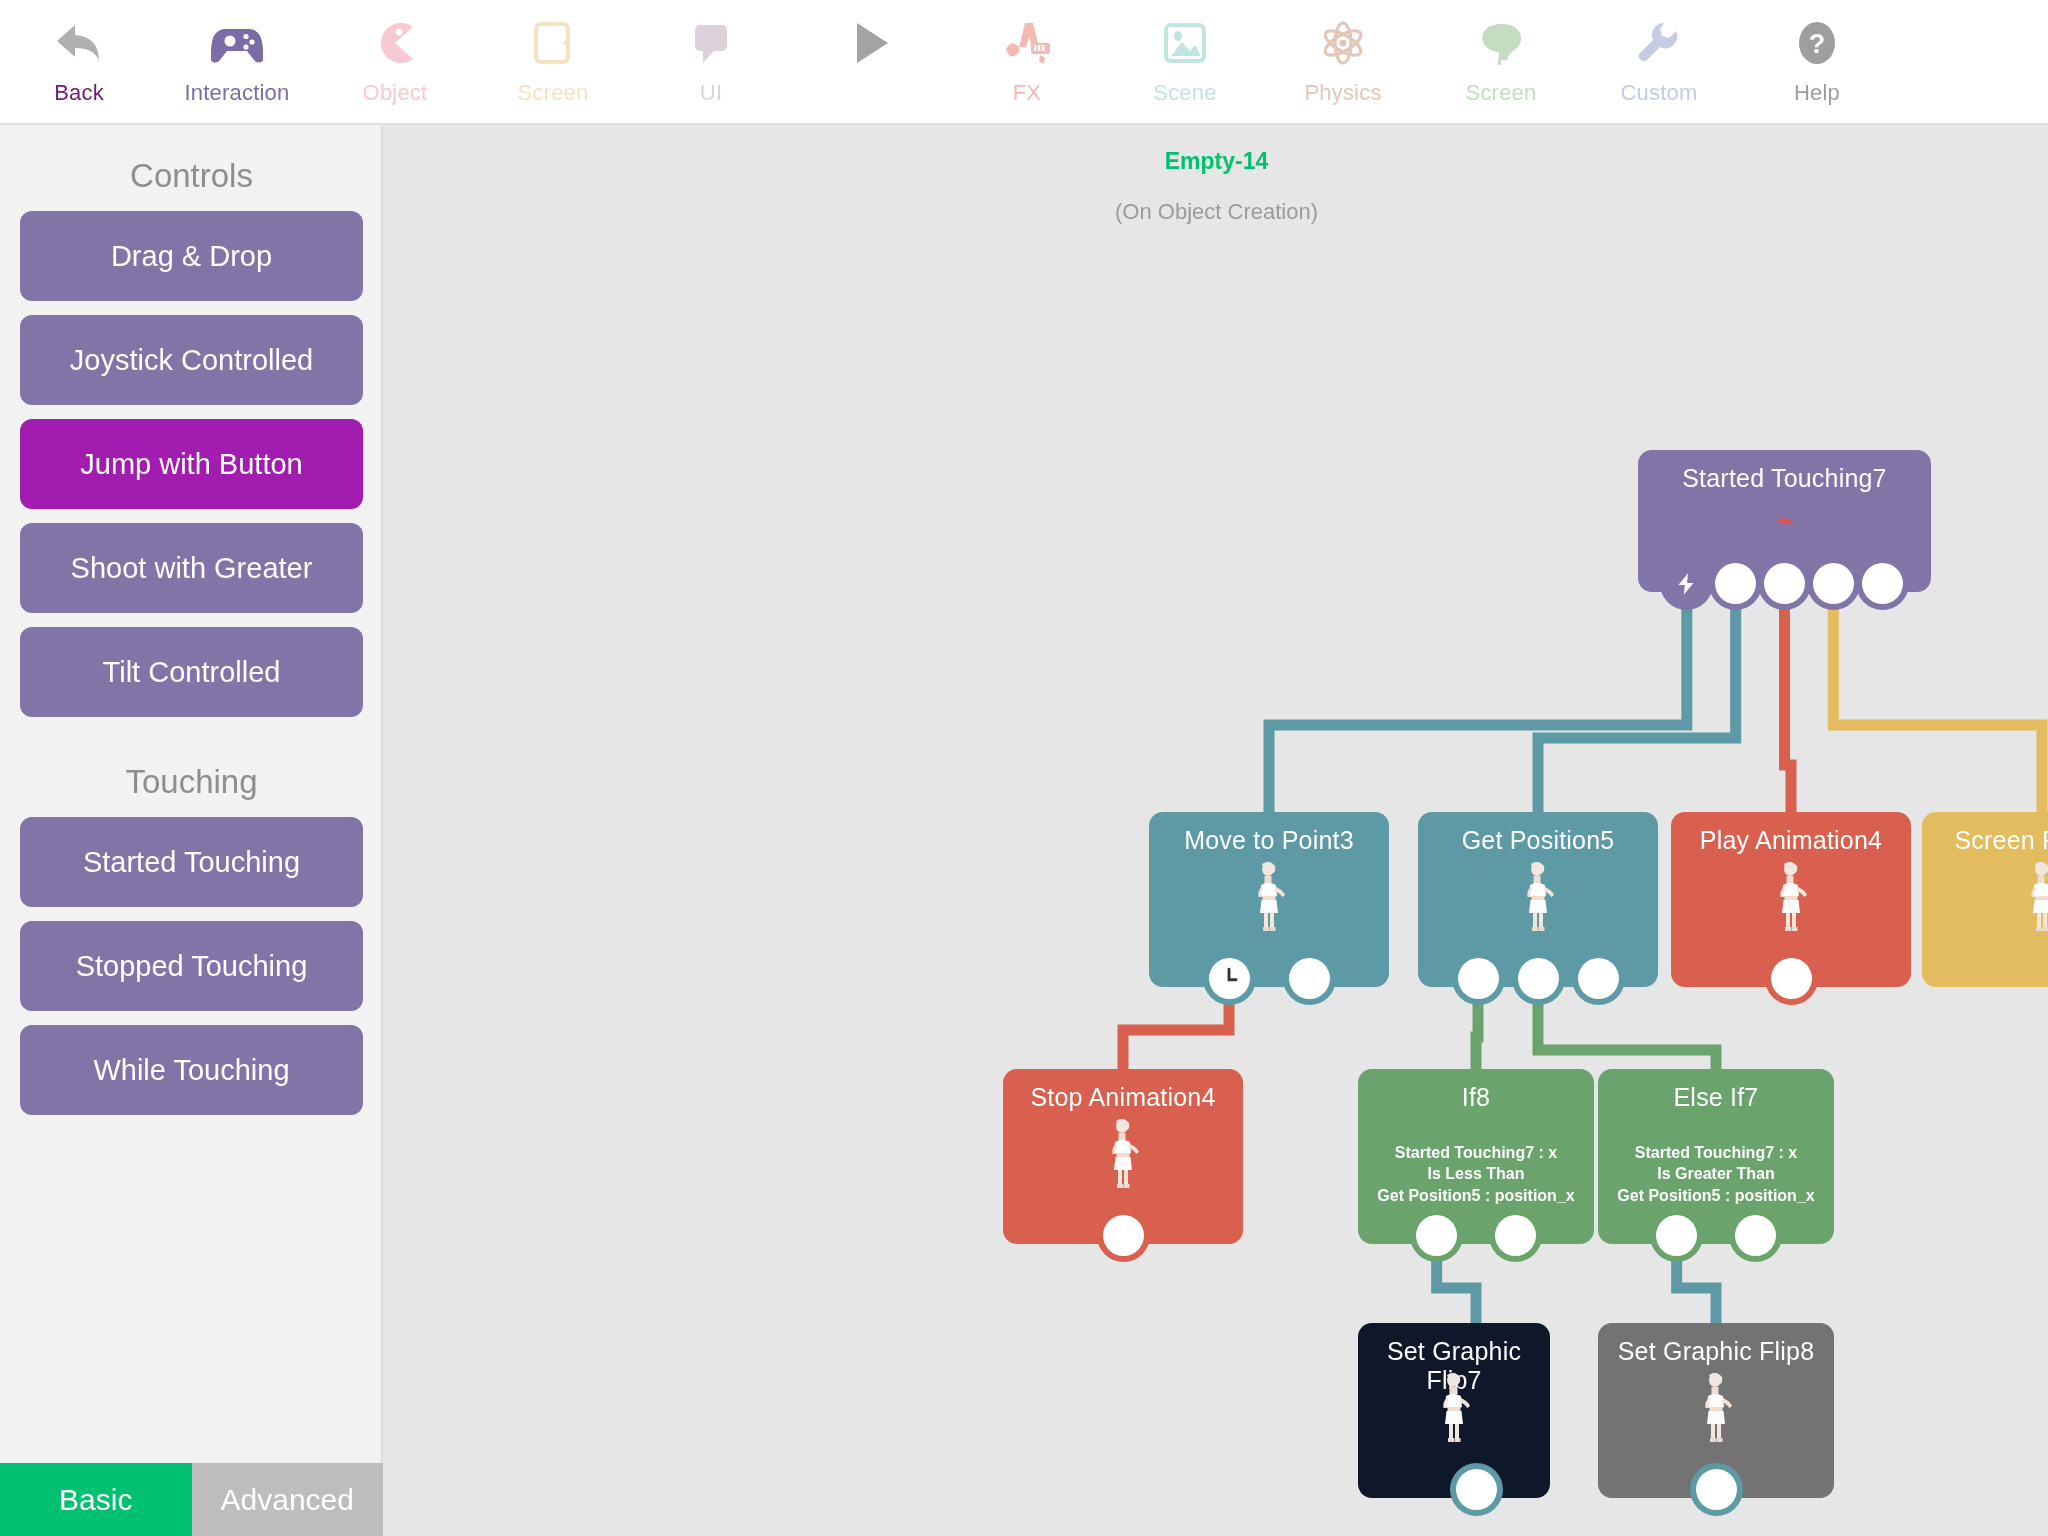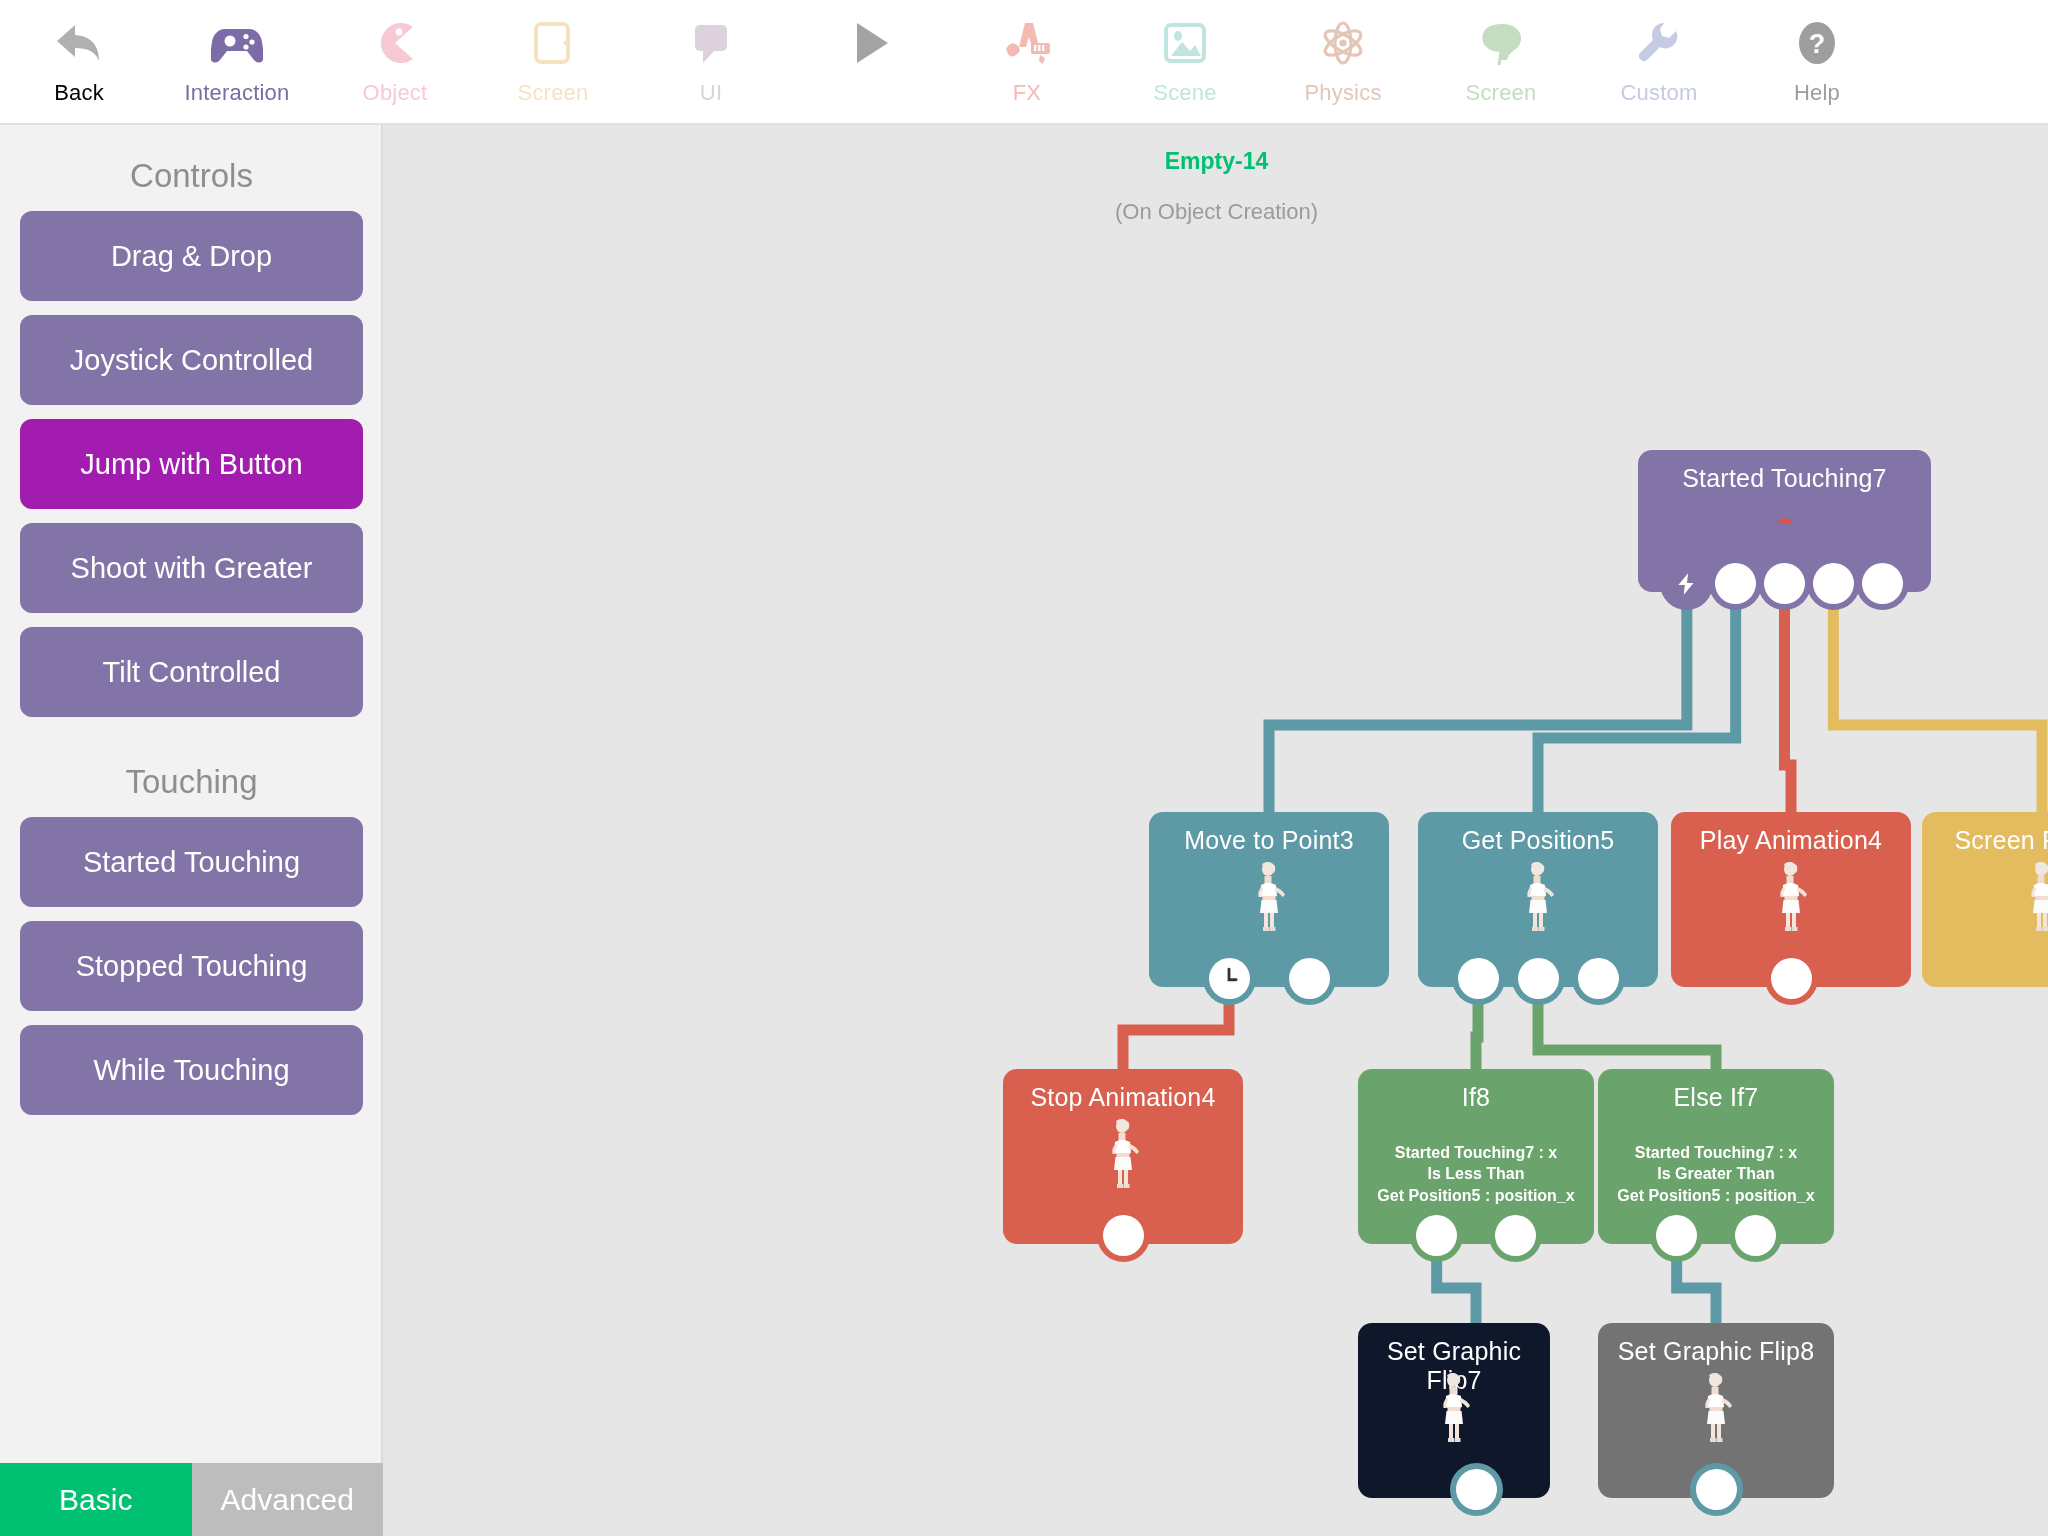--- a/index.html
+++ b/index.html
@@ -107,21 +107,21 @@
 
 <div id="app">
 
   <div id="toolbar">
       <div class="tb-item">
         <div class="tb-icon">
           <svg width="52" height="52" viewBox="0 0 52 52" fill="#b0b0b0">
             <path d="M22 8 L4 24 L22 40 L22 31 C34 31 42 34 46 44 C46 26 36 19 22 18 Z"></path>
           </svg>
         </div>
-        <div class="tb-label" style="color: #000000;">Back</div>
+        <div class="tb-label" style="color: #701a75;">Back</div>
       </div>
       <div class="tb-item">
         <div class="tb-icon">
           <svg width="52" height="52" viewBox="0 0 52 52" fill="#7b6ba6">
             <path d="M14 12 h24 c7 0 12 6 13 13 l2 13 c1 7 -6 10 -10 5 l-7 -9 h-20 l-7 9 c-4 5 -11 2 -10 -5 l2 -13 c1 -7 6 -13 13 -13 z"></path>
                 <circle cx="19" cy="24" r="5.5" fill="#fff"></circle>
                 <circle cx="35" cy="19.5" r="2.6" fill="#fff"></circle>
                 <circle cx="41" cy="25" r="2.6" fill="#fff"></circle>
                 <circle cx="35" cy="30" r="2.6" fill="#fff"></circle>
           </svg>

